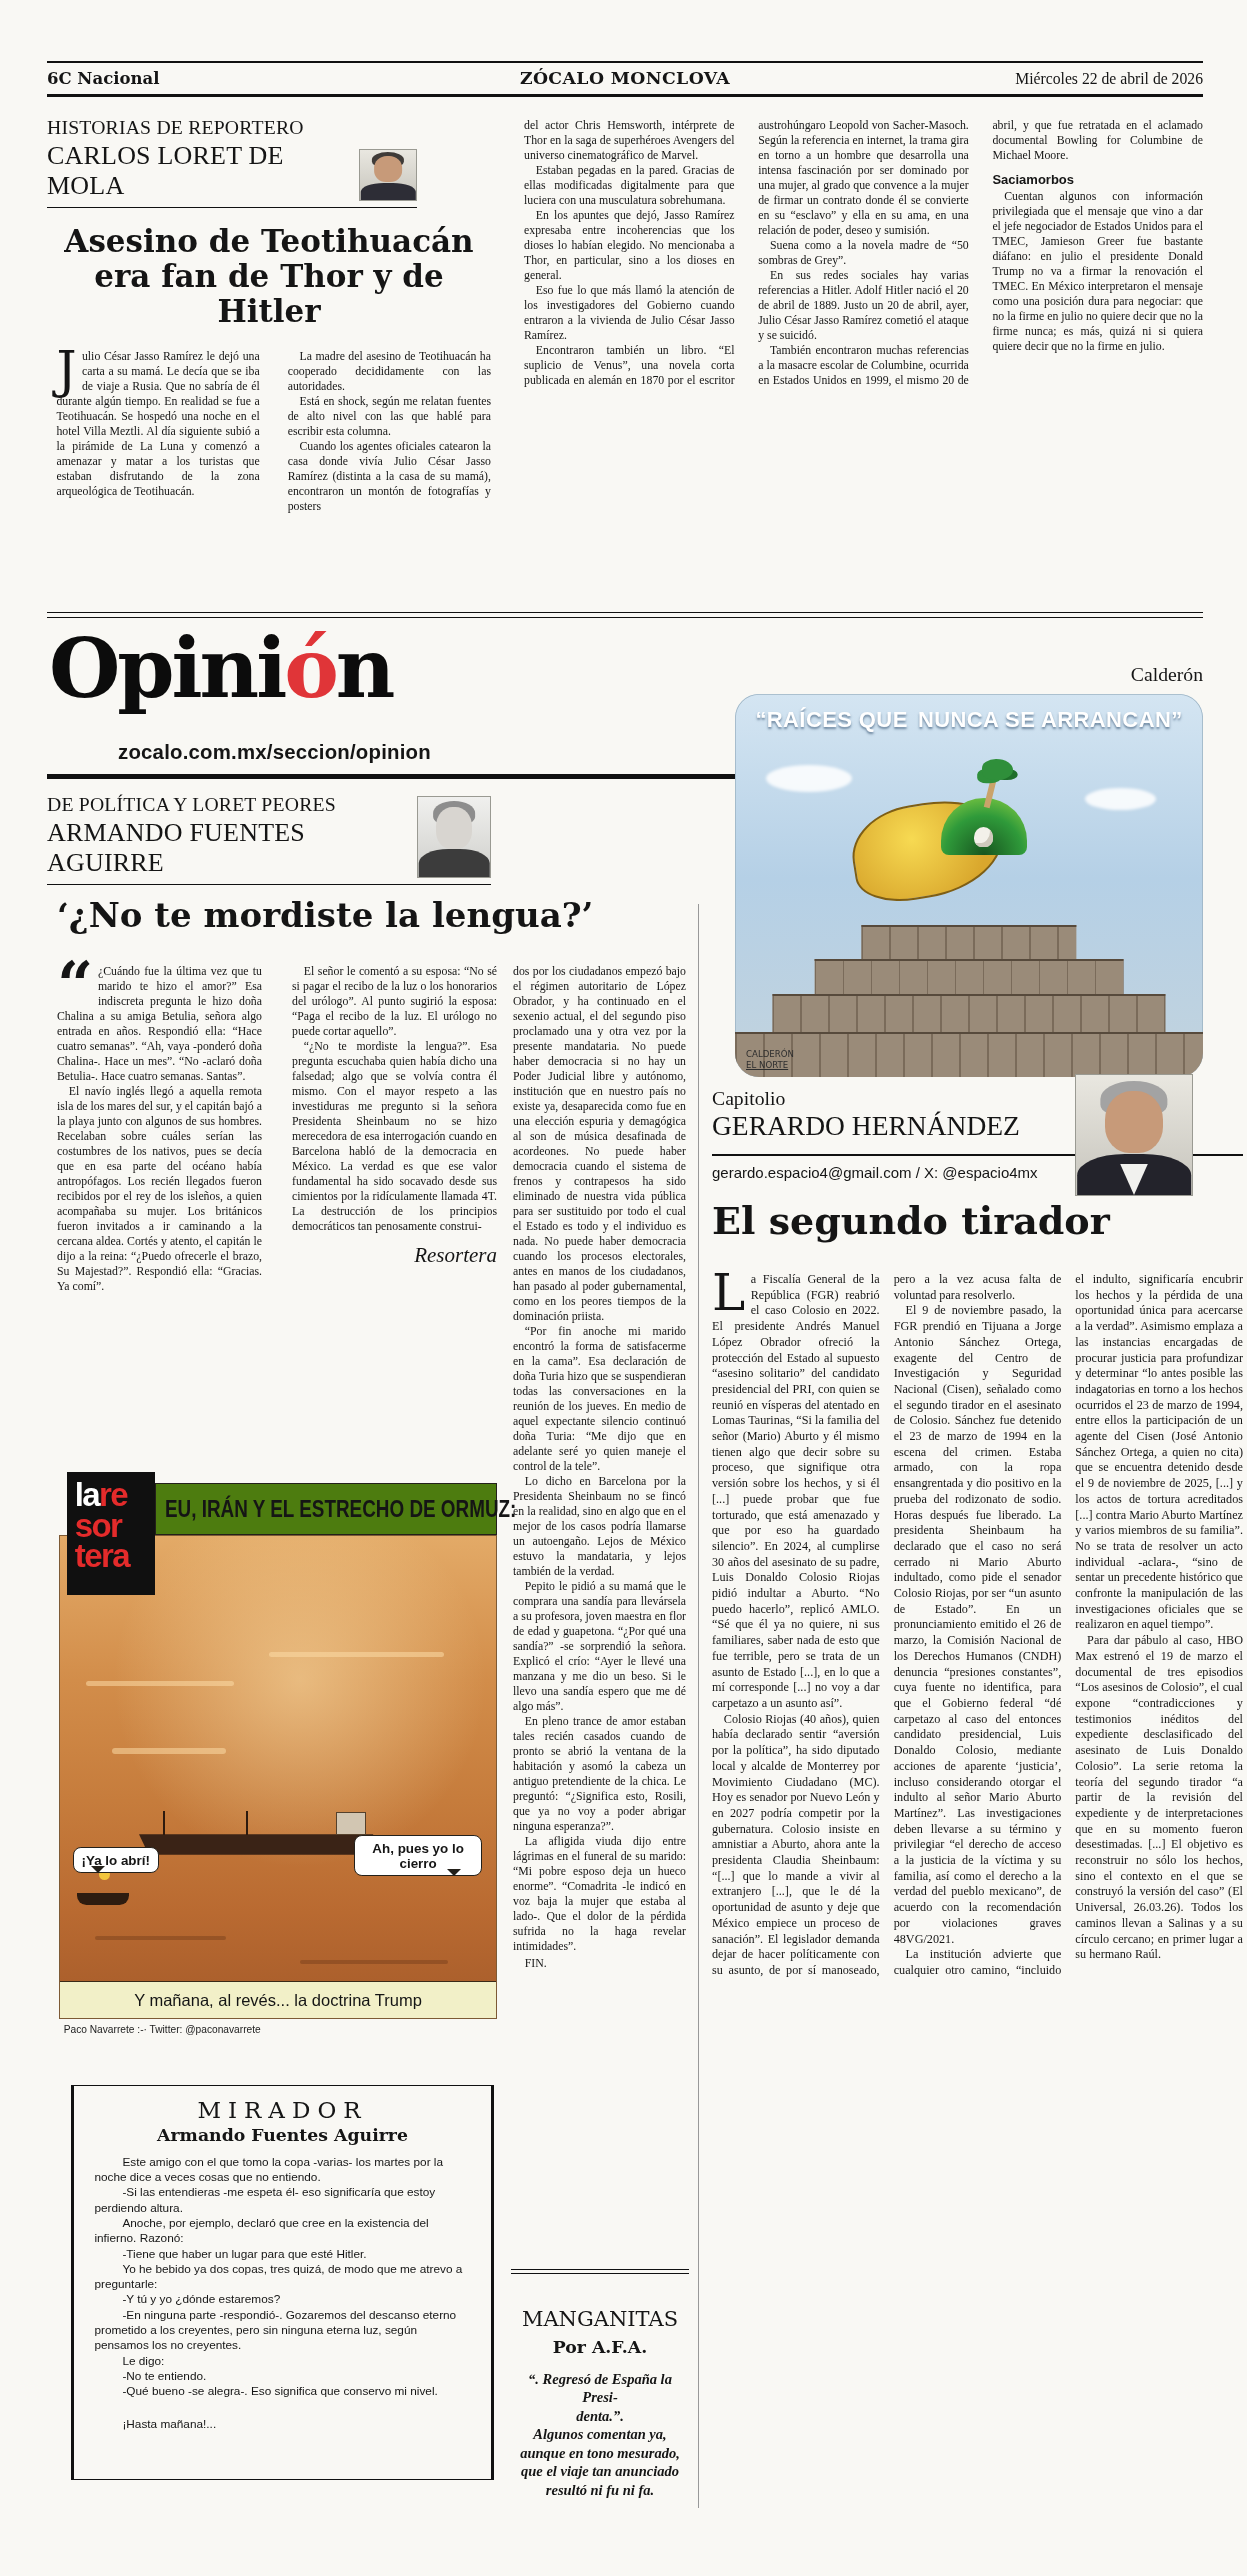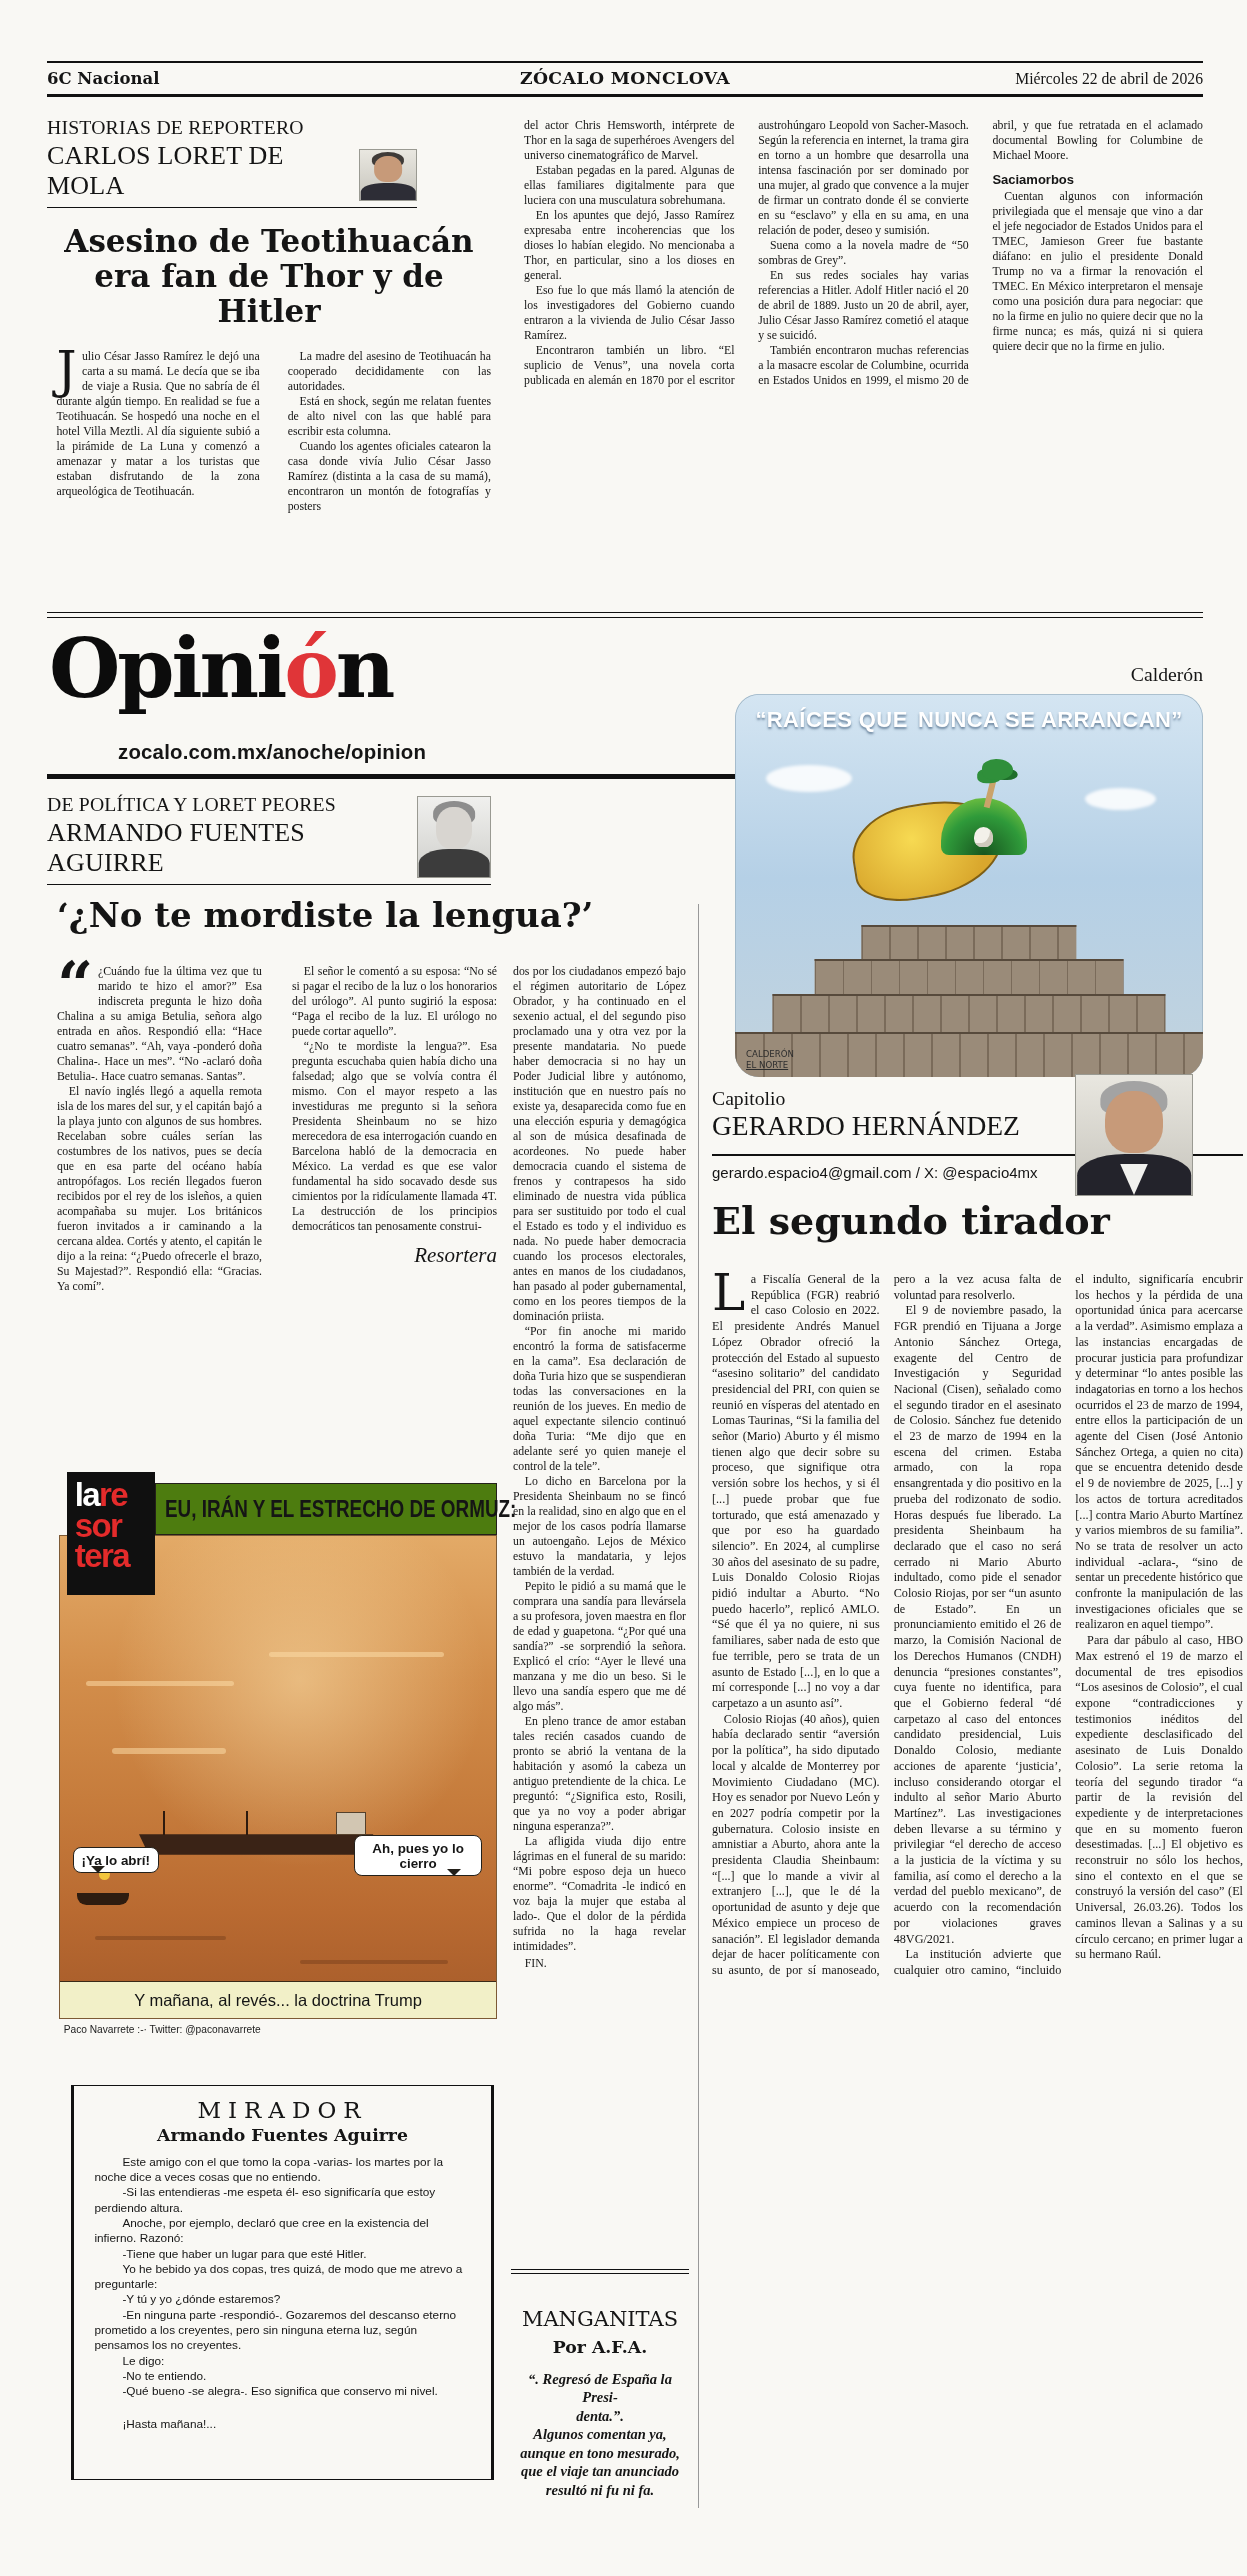--- a/index.html
+++ b/index.html
@@ -164,38 +164,38 @@
     <h1 class="hl-loret">Asesino de Teotihuacán era fan de Thor y de Hitler</h1>
     <div class="flow">
         <p class="cont"><span class="dropcap">J</span>ulio César Jasso Ramírez le dejó una carta a su mamá. Le decía que se iba de viaje a Rusia. Que no sabría de él durante algún tiempo. En realidad se fue a Teotihuacán. Se hospedó una noche en el hotel Villa Meztli. Al día siguiente subió a la pirámide de La Luna y comenzó a amenazar y matar a los turistas que estaban disfrutando de la zona arqueológica de Teotihuacán.</p>
         <p>La madre del asesino de Teotihuacán ha cooperado decididamente con las autoridades.</p>
         <p>Está en shock, según me relatan fuentes de alto nivel con las que hablé para escribir esta columna.</p>
         <p>Cuando los agentes oficiales catearon la casa donde vivía Julio César Jasso Ramírez (distinta a la casa de su mamá), encontraron un montón de fotografías y posters</p>
       </div>
   </div>
   <div class="flow loret-right">
       <p class="cont">del actor Chris Hemsworth, intérprete de Thor en la saga de superhéroes Avengers del universo cinematográfico de Marvel.</p>
-      <p>Estaban pegadas en la pared. Algunas de ellas familiares digitalmente para que luciera con una musculatura sobrehumana.</p>
+      <p>Estaban pegadas en la pared. Gracias de ellas modificadas digitalmente para que luciera con una musculatura sobrehumana.</p>
       <p>En los apuntes que dejó, Jasso Ramírez expresaba entre incoherencias que los dioses lo habían elegido. No mencionaba a Thor, en particular, sino a los dioses en general.</p>
       <p>Eso fue lo que más llamó la atención de los investigadores del Gobierno cuando entraron a la vivienda de Julio César Jasso Ramírez.</p>
       <p>Encontraron también un libro. “El suplicio de Venus”, una novela corta publicada en alemán en 1870 por el escritor austrohúngaro Leopold von Sacher-Masoch. Según la referencia en internet, la trama gira en torno a un hombre que desarrolla una intensa fascinación por ser dominado por una mujer, al grado que convence a la mujer de firmar un contrato donde él se convierte en su “esclavo” y ella en su ama, en una relación de poder, deseo y sumisión.</p>
       <p>Suena como a la novela madre de “50 sombras de Grey”.</p>
       <p>En sus redes sociales hay varias referencias a Hitler. Adolf Hitler nació el 20 de abril de 1889. Justo un 20 de abril, ayer, Julio César Jasso Ramírez cometió el ataque y se suicidó.</p>
       <p>También encontraron muchas referencias a la masacre escolar de Columbine, ocurrida en Estados Unidos en 1999, el mismo 20 de abril, y que fue retratada en el aclamado documental Bowling for Columbine de Michael Moore.</p>
       <p class="subhead">Saciamorbos</p>
       <p>Cuentan algunos con información privilegiada que el mensaje que vino a dar el jefe negociador de Estados Unidos para el TMEC, Jamieson Greer fue bastante diáfano: en julio el presidente Donald Trump no va a firmar la renovación el TMEC. En México interpretaron el mensaje como una posición dura para negociar: que no la firme en julio no quiere decir que no la firme nunca; es más, quizá ni si quiera quiere decir que no la firme en julio.</p>
     </div>
 </section>
 
 <div class="abs rule-double" style="left:47px;top:612px;width:1156px"></div>
 
 <div class="abs masthead" style="left:49px;top:627px">
   <span>Opini</span><span class="accent">ó</span><span>n</span>
 </div>
-<div class="abs m-url" style="left:118px;top:741px">zocalo.com.mx/anoche/opinion</div>
+<div class="abs m-url" style="left:118px;top:741px">zocalo.com.mx/seccion/opinion</div>
 <div class="abs rule" style="left:47px;top:774px;width:695px;height:4.7px"></div>
 
 <div class="abs cal-label" style="left:967px;top:663px;width:236px">Calderón</div>
 <div class="abs calderon" style="left:735px;top:694px;width:468px;height:383px">
   <div class="cal-cloud" style="left:31px;top:71px;width:86px;height:27px"></div>
   <div class="cal-cloud" style="right:47px;top:94px;width:71px;height:22px"></div>
   <div class="cal-banner">
     <span>“RAÍCES QUE</span>
     <span>NUNCA SE ARRANCAN”</span>
   </div>

